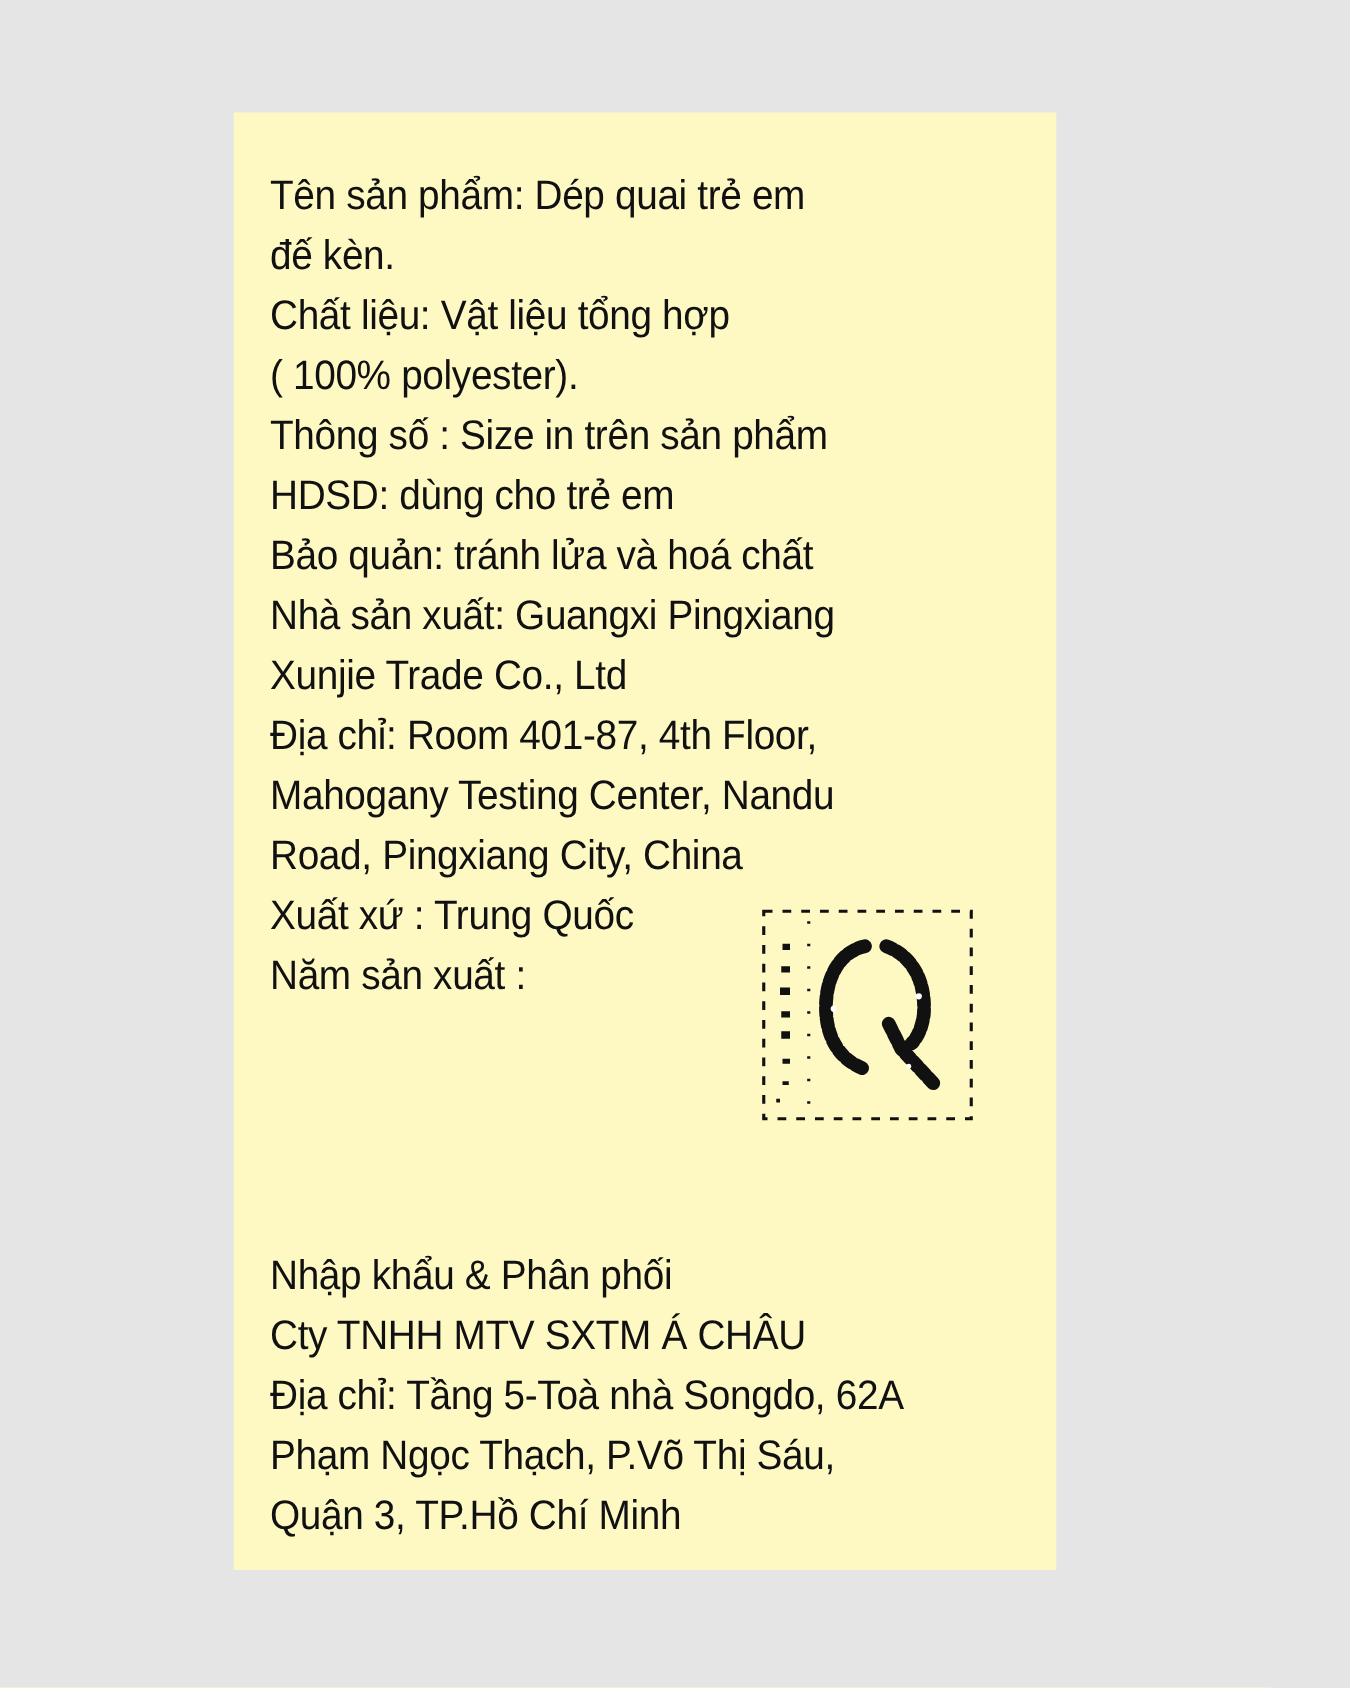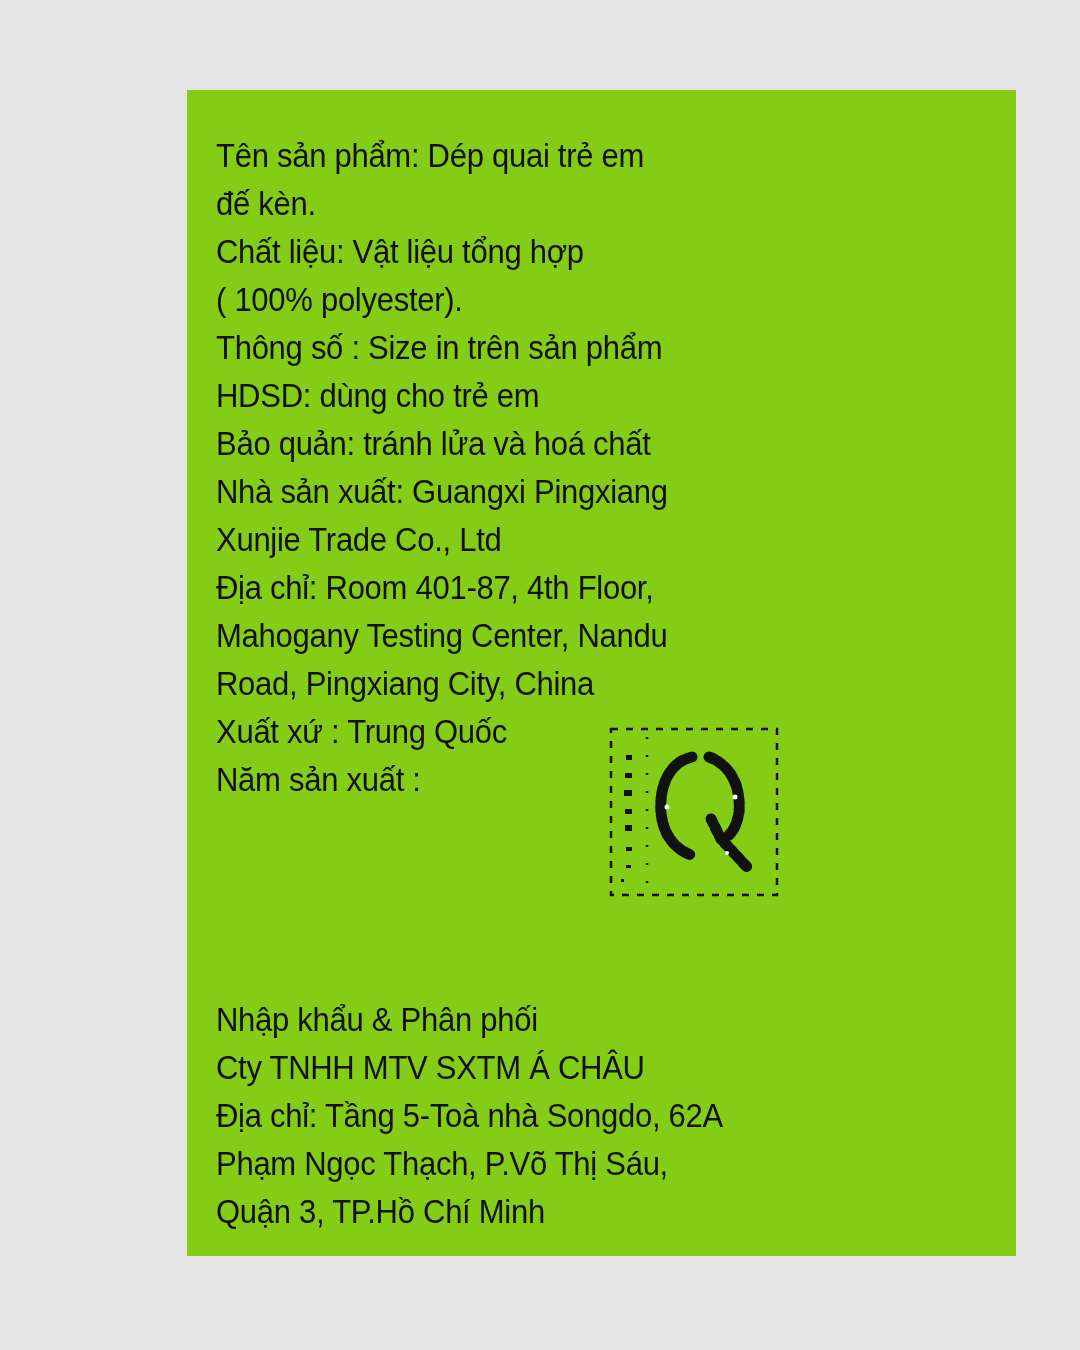--- a/index.html
+++ b/index.html
@@ -10,23 +10,23 @@
       width: 1080px;
       height: 1350px;
       background: #e5e5e5;
       position: relative;
       overflow: hidden;
     }
     .label-card {
       position: absolute;
       left: 187px;
       top: 90px;
-      width: 829px;
+      width: 658px;
       height: 1166px;
-      background: #84cc16;
+      background: #fef9c3;
     }
     .text-block {
       position: absolute;
       left: 29px;
       font-family: "Liberation Sans", sans-serif;
       font-size: 33px;
       line-height: 48px;
       color: #111111;
       letter-spacing: -0.3px;
       transform: scaleX(0.94);

